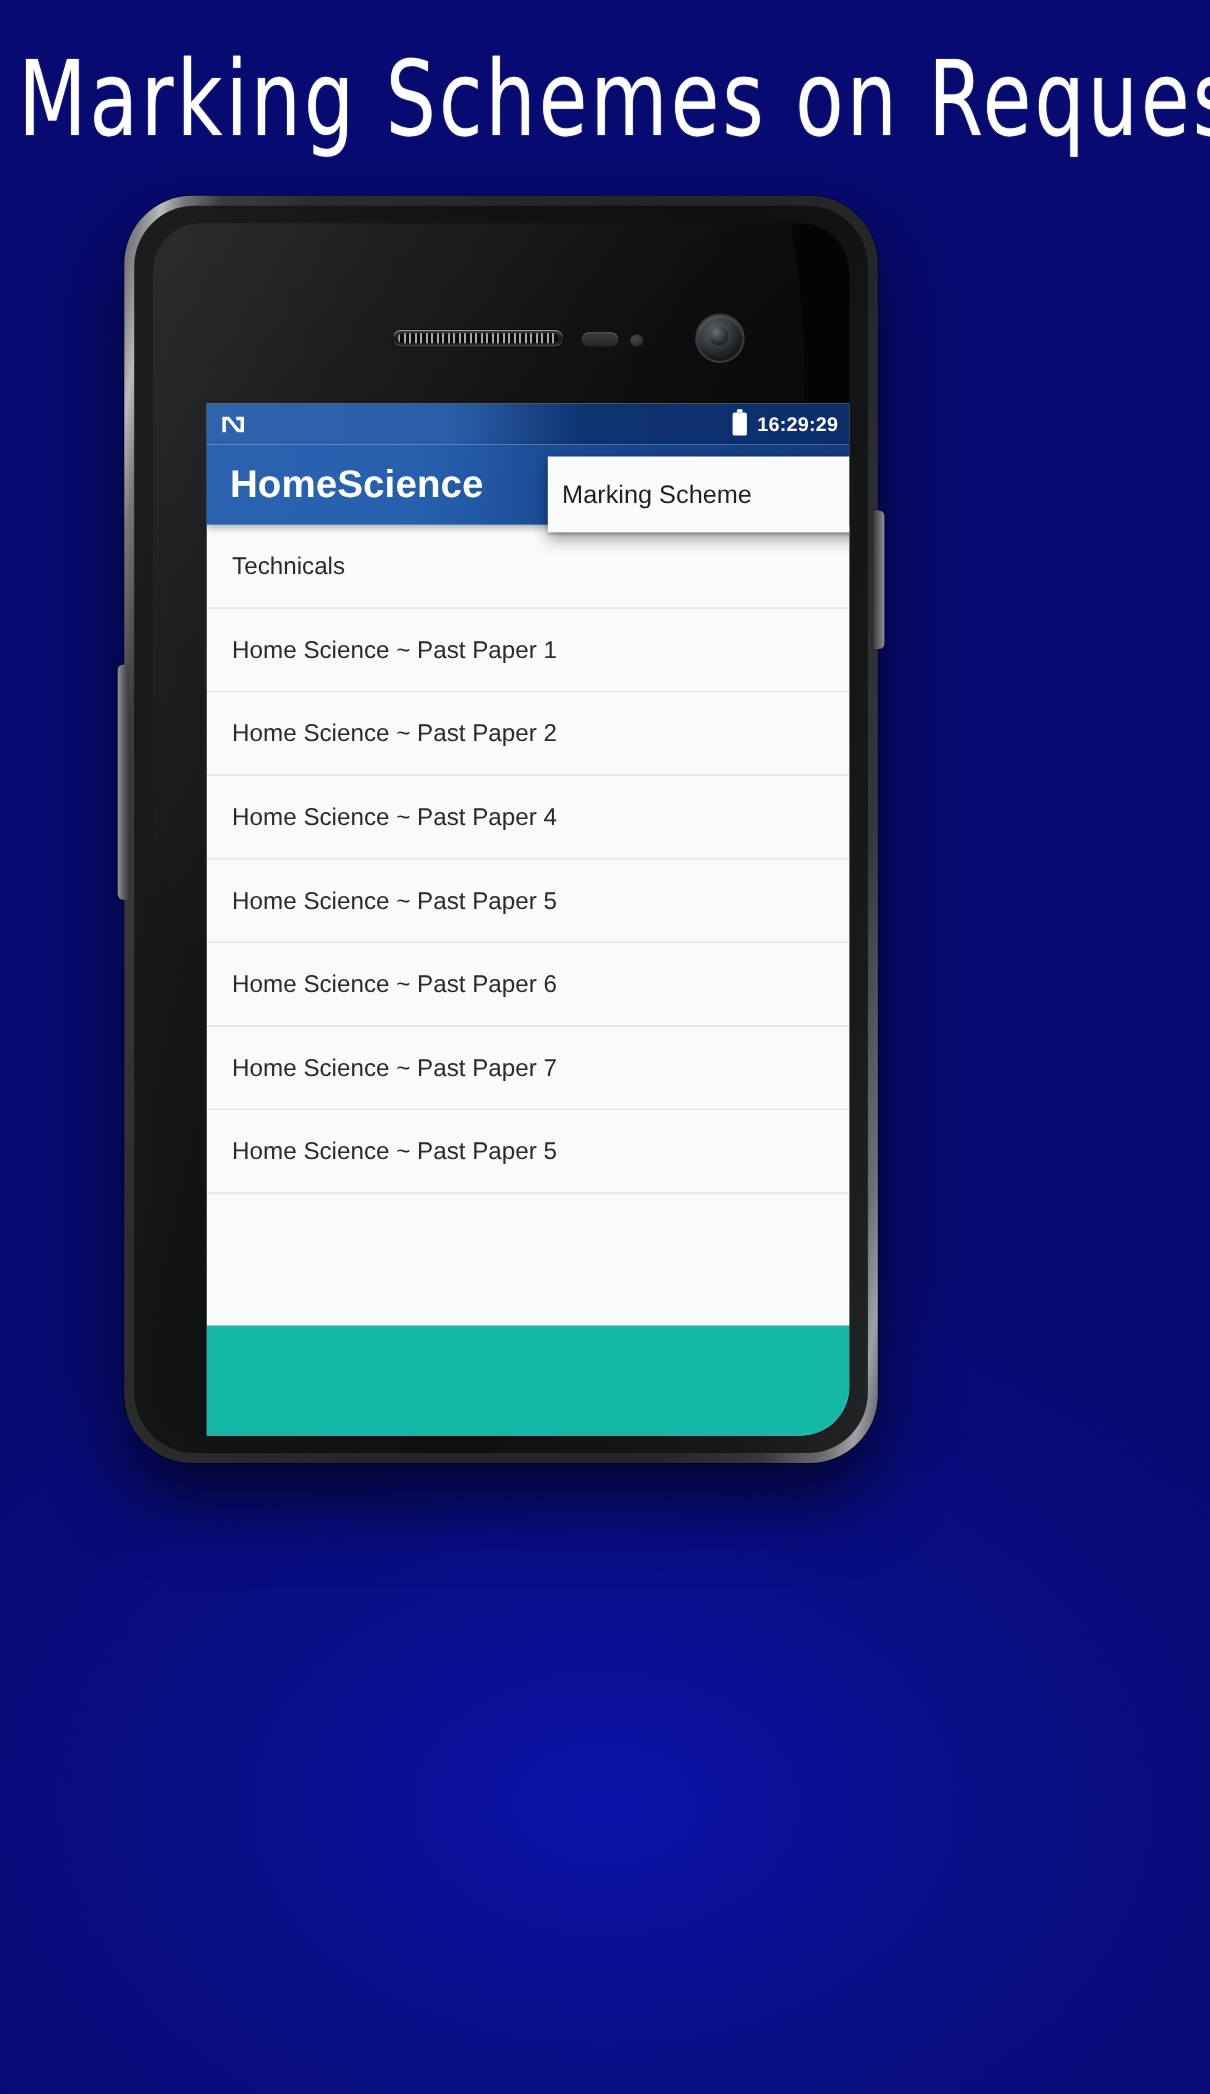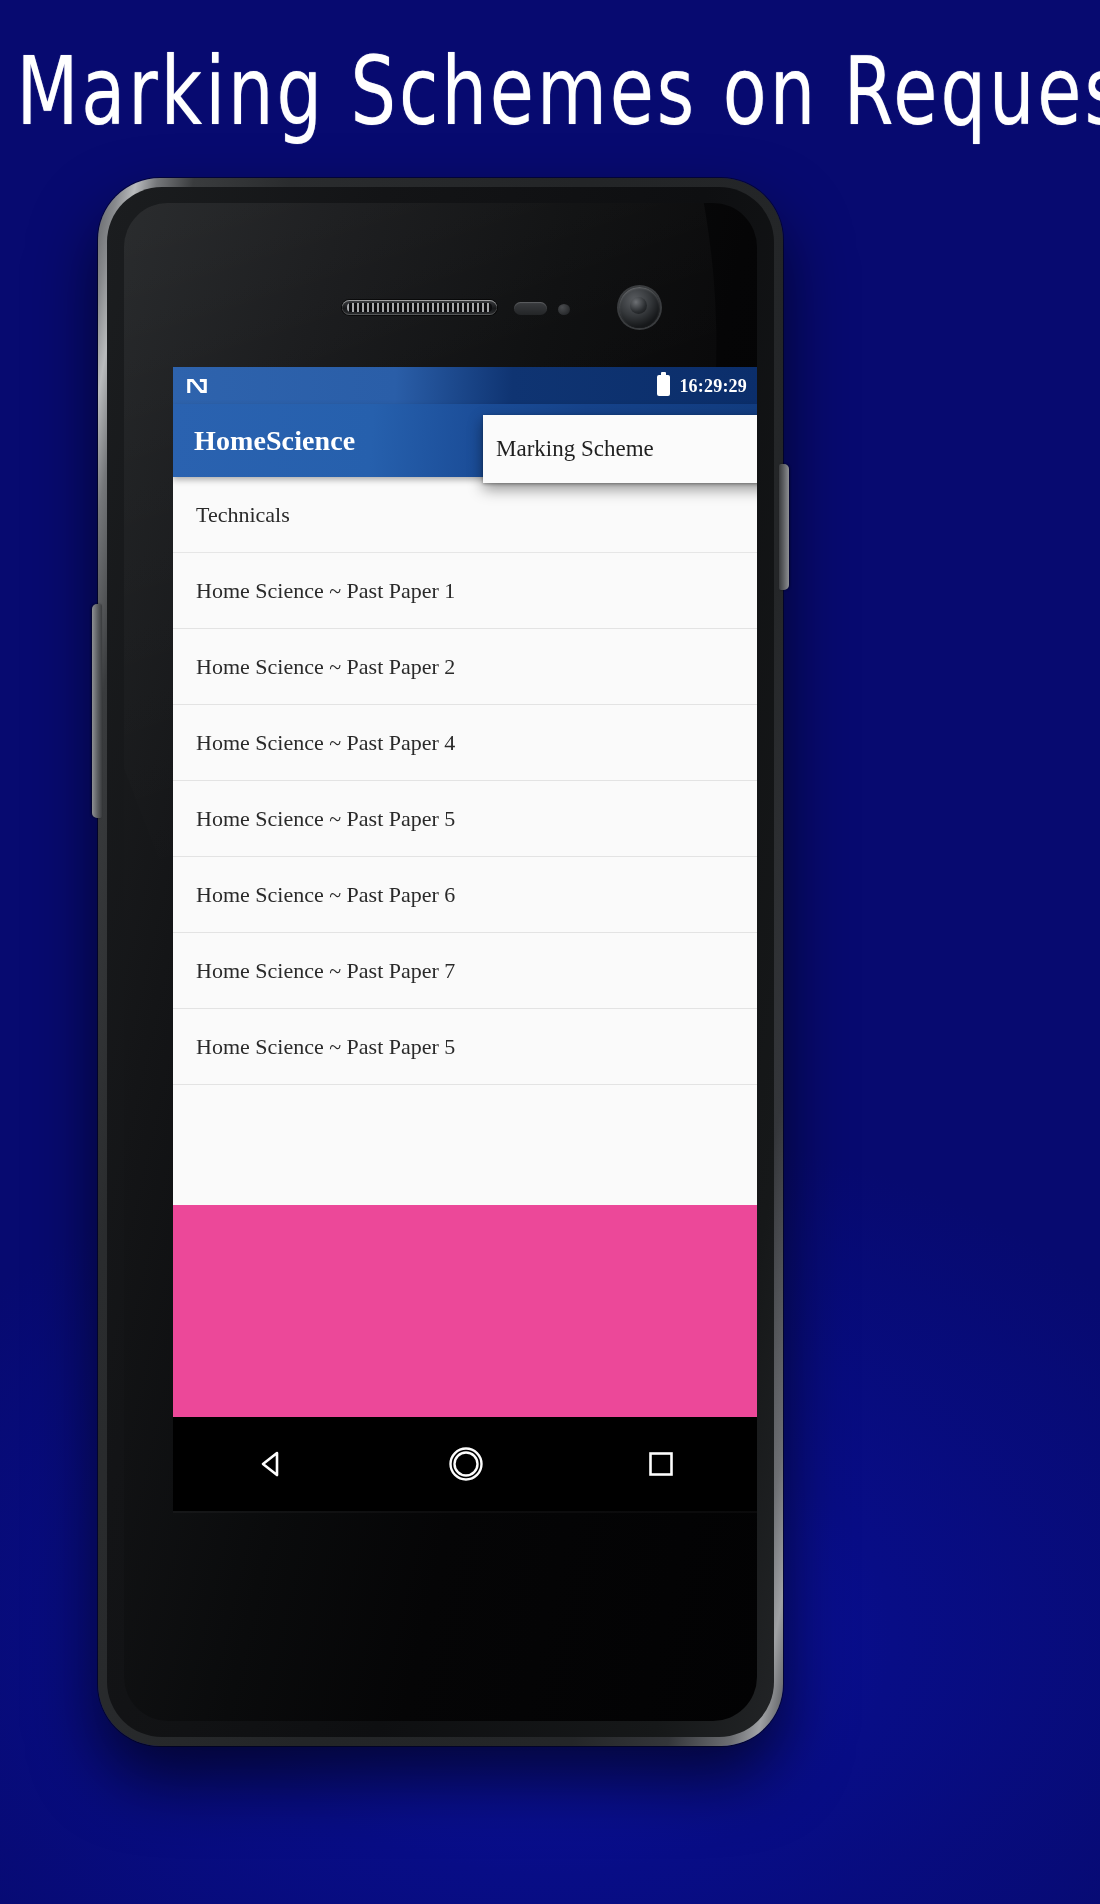--- a/index.html
+++ b/index.html
@@ -33,33 +33,32 @@
     line-height:1.12;
     white-space:nowrap;
     transform:scaleY(1.28) scaleX(0.97);
     transform-origin:50% 0;
     text-shadow:0 0 1px rgba(255,255,255,.6);
   }
 
   
   #phone {
     position:absolute;
-    left:98px; top:178px;
-    width:685px; height:1568px;
+    left:113px; top:178px;
+    width:685px; height:1152px;
     border-radius:62px;
     background:
       linear-gradient(100deg,
         #5f6164 0%, #87898c 2.2%, #b9bbbd 4.0%, #75777a 6.2%,
         #3a3c3e 10%, #2a2c2e 20%, #232527 50%,
         #242628 78%, #34363a 88%, #6d6f73 94.5%,
         #9fa1a4 97.2%, #4e5053 100%);
     box-shadow:
       0 34px 66px rgba(0,0,0,.62),
       0 0 0 1px rgba(0,0,0,.45);
-    font-family: Liberation Serif, serif;
   }
   #phone-inner {
     position:absolute;
     inset:9px;
     border-radius:55px;
     background:
       linear-gradient(102deg, #1b1d1f 0%, #131416 28%, #0e0f11 60%, #161819 88%, #222426 100%);
   }
   
   #phone-glass {
@@ -198,21 +197,21 @@
     position:relative;
     height:73px;
     background:linear-gradient(94deg,#2a62b0 0%, #2660ad 34%, #1b4d98 52%, #16438b 70%, #123c80 100%);
     display:flex; align-items:center;
     padding-left:21px;
     box-shadow:0 3px 6px rgba(0,0,0,.30);
     z-index:5;
   }
   #app-bar-title {
     color:#ffffff;
-    font-size:28px;
+    font-size:35px;
     font-weight:700;
     letter-spacing:.1px;
   }
 
   
   #overflow-menu {
     position:absolute;
     left:310px; top:11px;
     width:305px;
     background:#fbfbfb;
@@ -221,21 +220,21 @@
   }
   #overflow-menu .menu-item {
     padding:21px 0 21px 13px;
     font-size:23px;
     color:#1f1f1f;
     white-space:nowrap;
   }
 
   
   #paper-list {
-    background:#ec4899;
+    background:#14b8a6;
     height:940px;
   }
   .list-item {
     height:76px;
     display:flex; align-items:center;
     padding-left:23px;
     font-size:22px;
     color:#2a2a2a;
     border-bottom:1px solid #e3e3e3;
     background:#fafafa;

